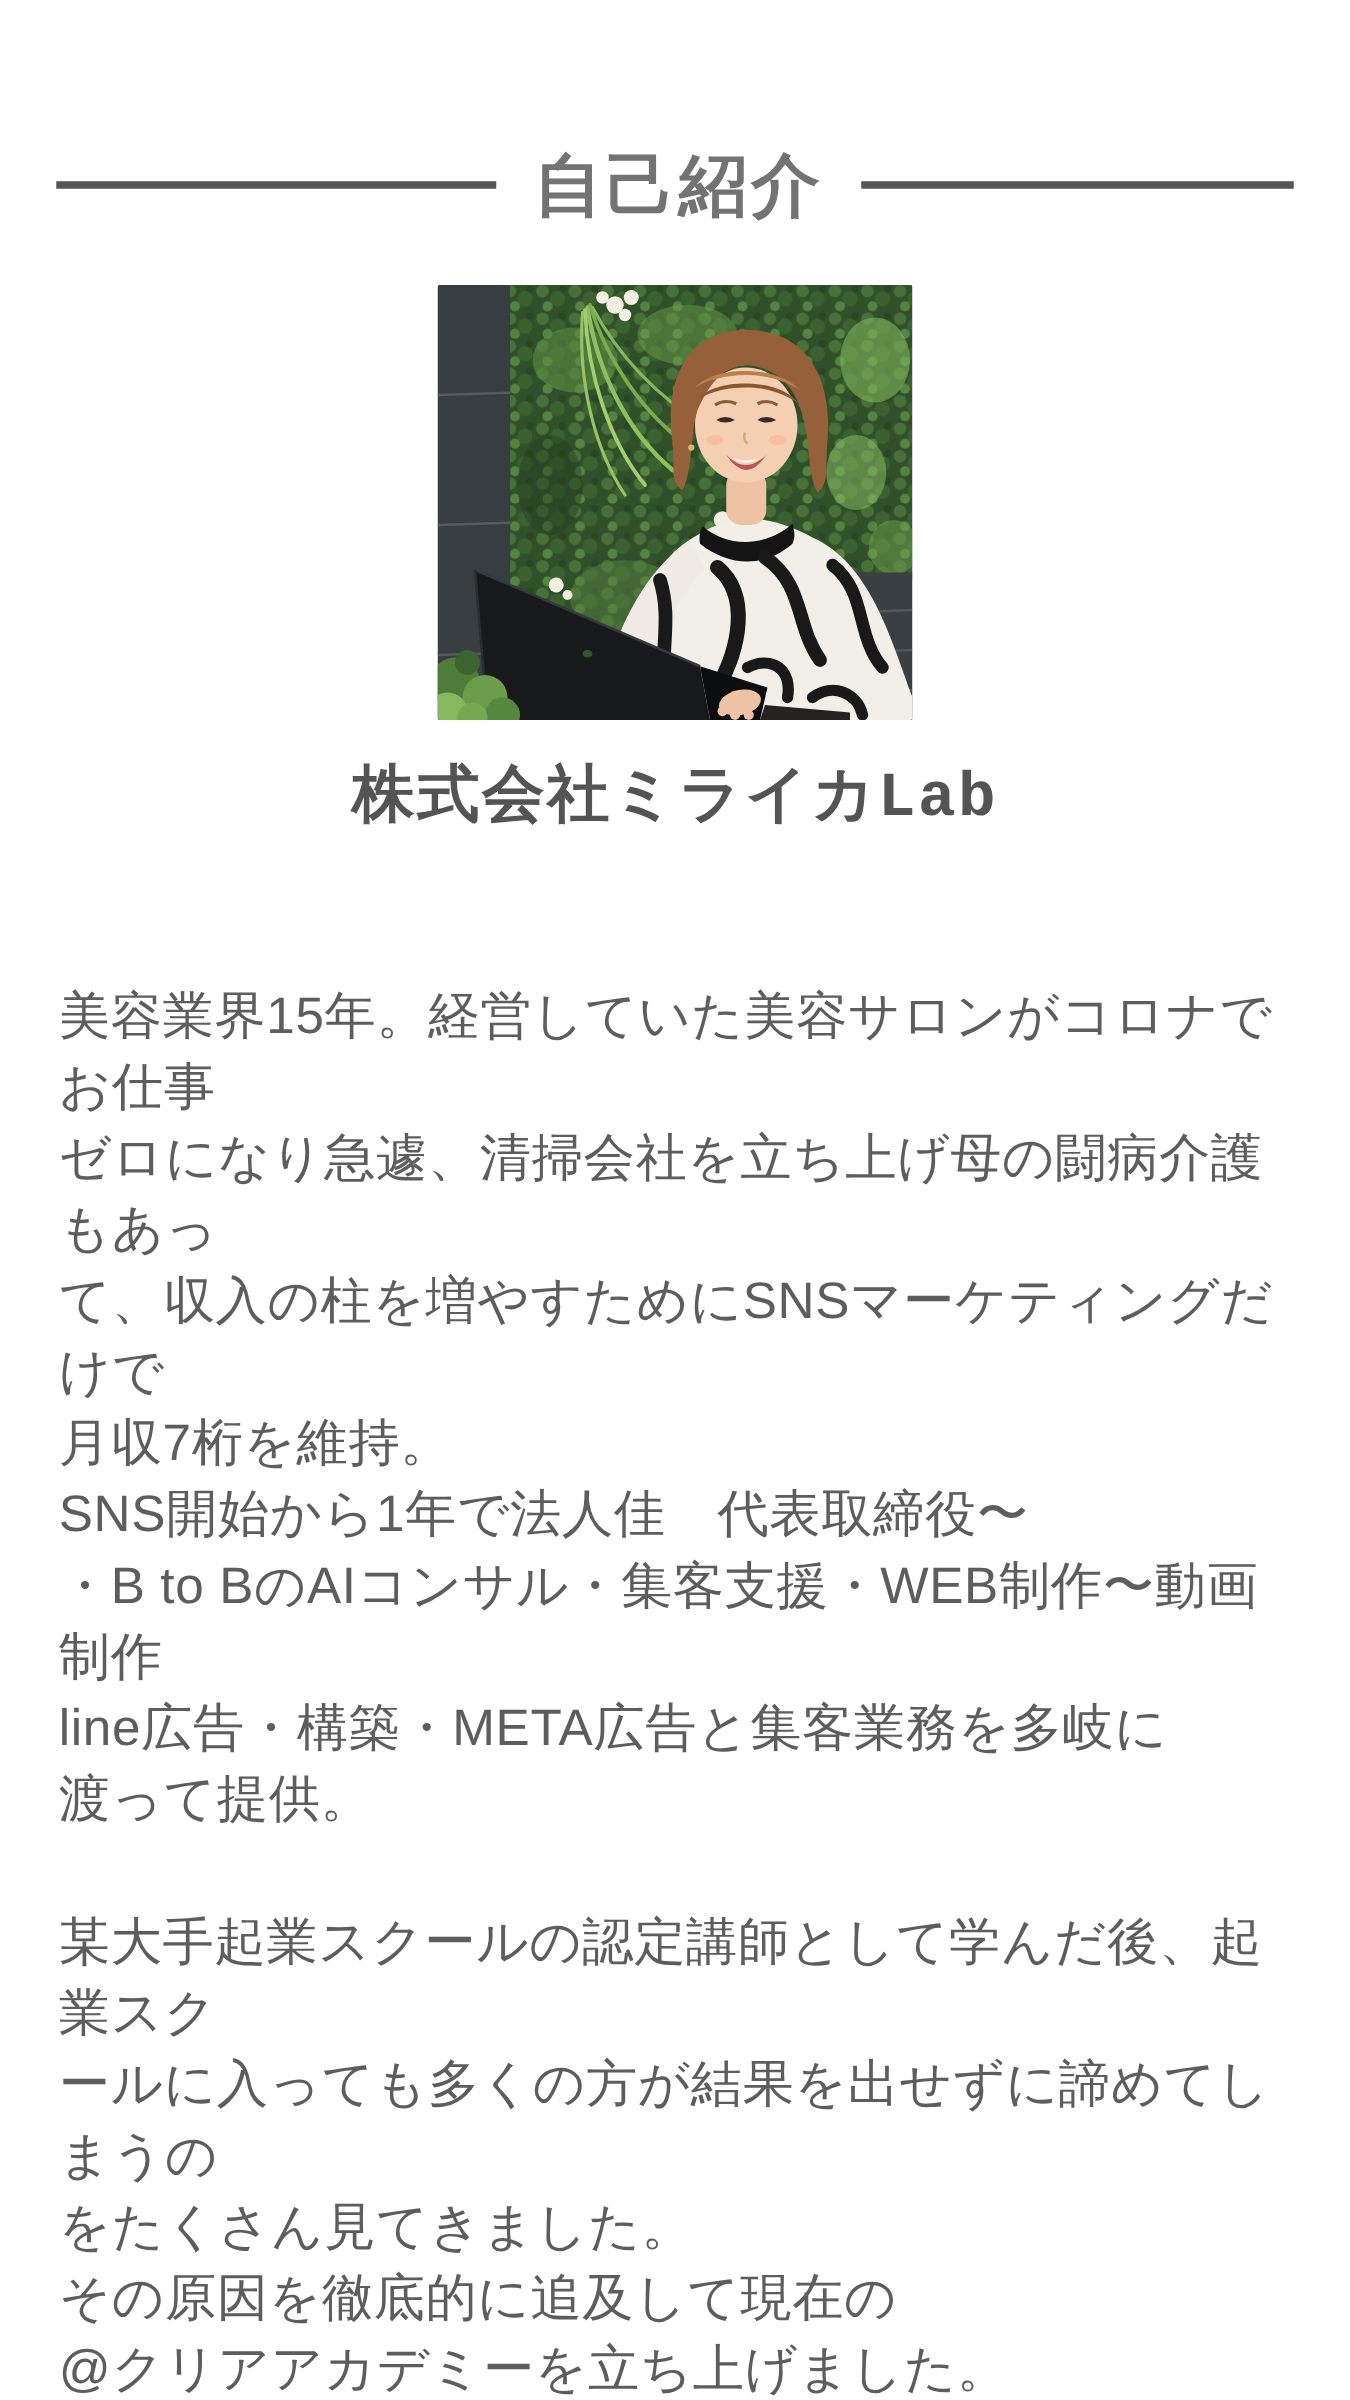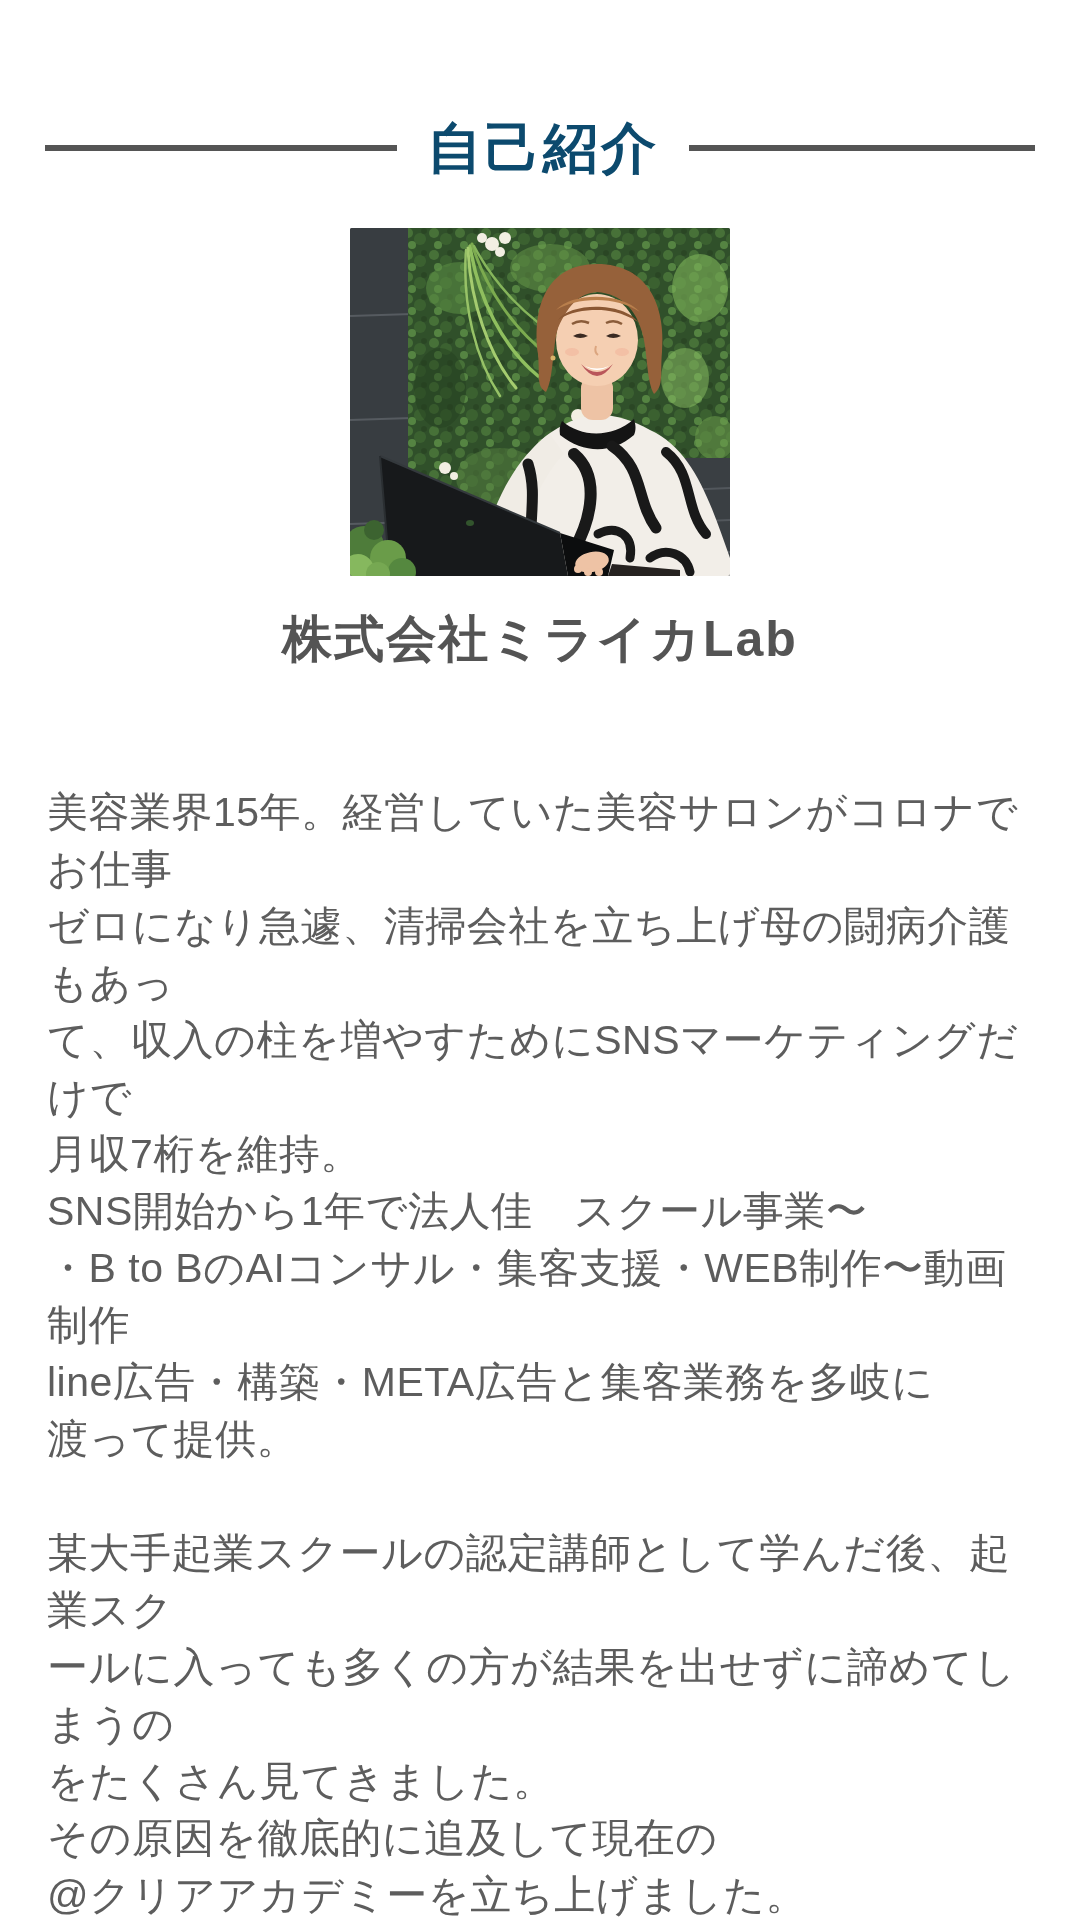--- a/index.html
+++ b/index.html
@@ -16,38 +16,38 @@
   .section-header {
     position: absolute; top: 103px; left: 0; right: 0; height: 90px;
     display: flex; align-items: center; justify-content: center; gap: 30px;
   }
   .rule {
     height: 6px; background: #555555; flex: 0 0 auto;
   }
   .rule-left  { width: 352px; }
   .rule-right { width: 346px; }
   .section-title {
-    margin: 0; font-size: 55px; font-weight: 700; color: #0c4a6e;
+    margin: 0; font-size: 55px; font-weight: 700; color: #737373;
     line-height: 1; letter-spacing: 3px; white-space: nowrap;
   }
 
   
   .photo {
     position: absolute; top: 228px; left: 350px;
     width: 380px; height: 348px; margin: 0;
     overflow: hidden; border-radius: 2px;
   }
   .photo svg { display: block; }
 
   
   .name-block {
     position: absolute; top: 604px; left: 0; right: 0;
     text-align: center; color: #545454;
     font-size: 50px; font-weight: 700; line-height: 71px;
-    letter-spacing: 2px; white-space: nowrap;
+    letter-spacing: 2px; white-space: nowrap; font-family: Liberation Mono, monospace;
   }
 
   
   .bio {
     position: absolute; top: 784px; left: 47px; width: 986px;
     color: #5d5d5d; font-size: 41px; line-height: 57px;
     letter-spacing: 0.5px;
   }
   .bio p { margin: 0; white-space: pre-line; }
   .bio p + p { margin-top: 57px; }
@@ -208,21 +208,21 @@
 
   <div class="name-block">
     <div class="company">株式会社ミライカLab</div>
   </div>
 
   <div class="bio">
     <p>美容業界15年。経営していた美容サロンがコロナでお仕事
 ゼロになり急遽、清掃会社を立ち上げ母の闘病介護もあっ
 て、収入の柱を増やすためにSNSマーケティングだけで
 月収7桁を維持。
-SNS開始から1年で法人佳　スクール事業〜
+SNS開始から1年で法人佳　代表取締役〜
 ・B to BのAIコンサル・集客支援・WEB制作〜動画制作
 line広告・構築・META広告と集客業務を多岐に
 渡って提供。</p>
     <p>某大手起業スクールの認定講師として学んだ後、起業スク
 ールに入っても多くの方が結果を出せずに諦めてしまうの
 をたくさん見てきました。
 その原因を徹底的に追及して現在の
 @クリアアカデミーを立ち上げました。
 特に副業したい方の殆どは経済的な悩みを
 持たれています。

